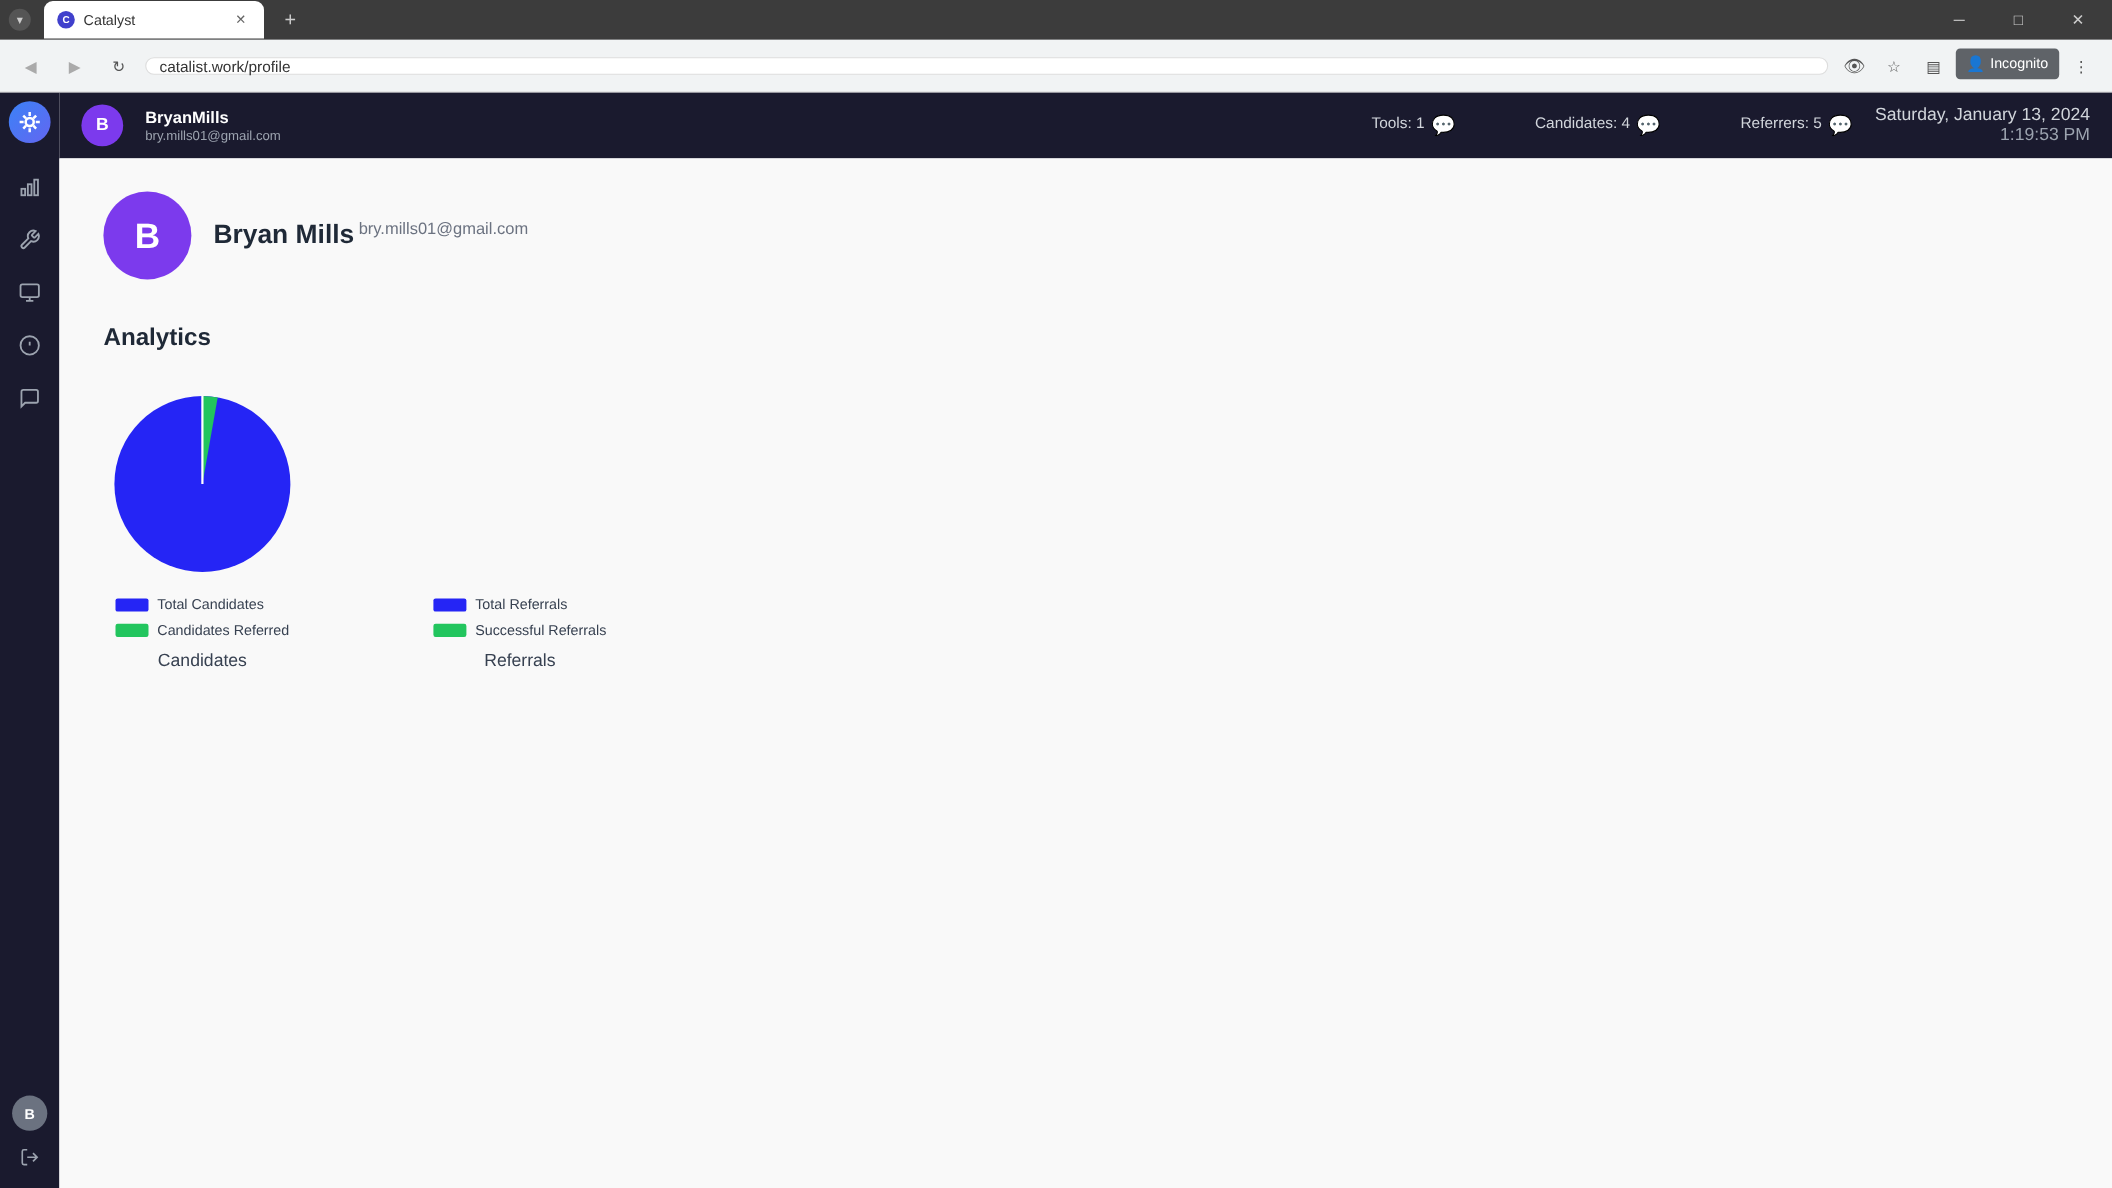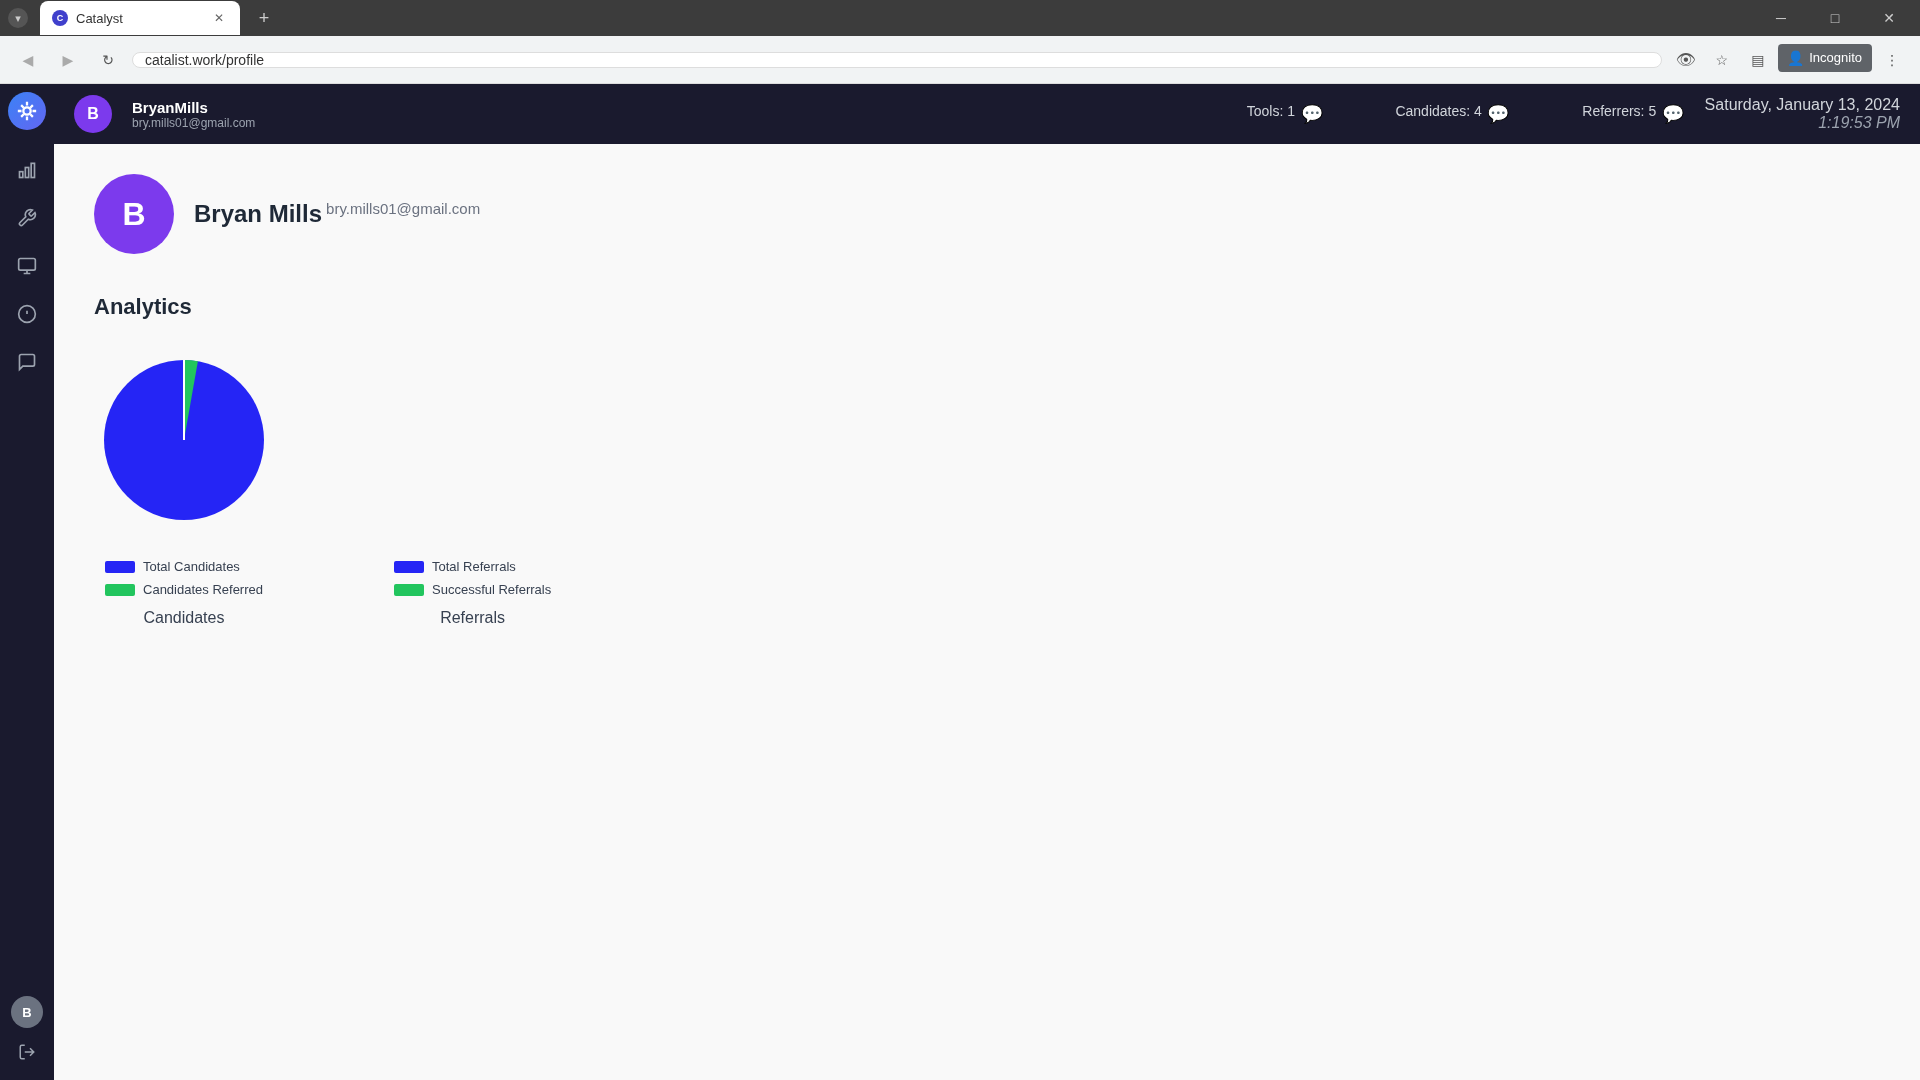--- a/index.html
+++ b/index.html
@@ -38,35 +38,35 @@
     
     .top-nav { background: #1a1a2e; color: white; display: flex; align-items: center; padding: 0 20px; height: 60px; gap: 20px; }
     .top-nav-avatar { width: 38px; height: 38px; border-radius: 50%; background: #7c3aed; display: flex; align-items: center; justify-content: center; color: white; font-size: 16px; font-weight: bold; }
     .top-nav-user { display: flex; flex-direction: column; }
     .top-nav-name { font-size: 15px; font-weight: 600; color: white; }
     .top-nav-email { font-size: 12px; color: #9ca3af; }
     .top-nav-stats { display: flex; align-items: center; gap: 24px; margin-left: auto; }
     .stat-item { display: flex; gap: 6px; font-size: 14px; color: #d1d5db; margin-left: 48px; }
     .top-nav-datetime { text-align: right; font-size: 16px; color: #d1d5db; }
     .top-nav-date { font-weight: 500; }
-    .top-nav-time { color: #9ca3af; font-style: italic; }
+    .top-nav-time { color: #9ca3af; }
 
     
     .main-content { flex: 1; background: #f9f9f9; padding: 30px 40px; overflow-y: auto; }
     .profile-section { display: flex; align-items: center; gap: 20px; margin-bottom: 40px; }
     .profile-avatar { width: 80px; height: 80px; border-radius: 50%; background: #7c3aed; display: flex; align-items: center; justify-content: center; color: white; font-size: 32px; font-weight: bold; }
     .profile-info { display: flex; flex-direction: row; gap: 4px; }
     .profile-name { font-size: 24px; font-weight: 600; color: #1f2937; }
     .profile-email { font-size: 15px; color: #6b7280; }
     .analytics-section { }
     .analytics-title { font-size: 22px; font-weight: 600; color: #1f2937; margin-bottom: 30px; }
     .charts-container { display: flex; gap: 120px; }
     .chart-wrapper { display: flex; flex-direction: column; align-items: center; }
     .chart-label { font-size: 16px; color: #374151; margin-top: 12px; }
-    .legend { display: flex; flex-direction: column; gap: 8px; margin-top: 29px; }
+    .legend { display: flex; flex-direction: column; gap: 8px; margin-top: 12px; }
     .legend-item { display: flex; align-items: center; gap: 8px; font-size: 13px; color: #374151; }
     .legend-color { width: 30px; height: 12px; border-radius: 2px; }
 
     
     .pie-chart { width: 180px; height: 180px; }
   </style>
 </head>
 <body>
 
 <div class="browser-chrome">

